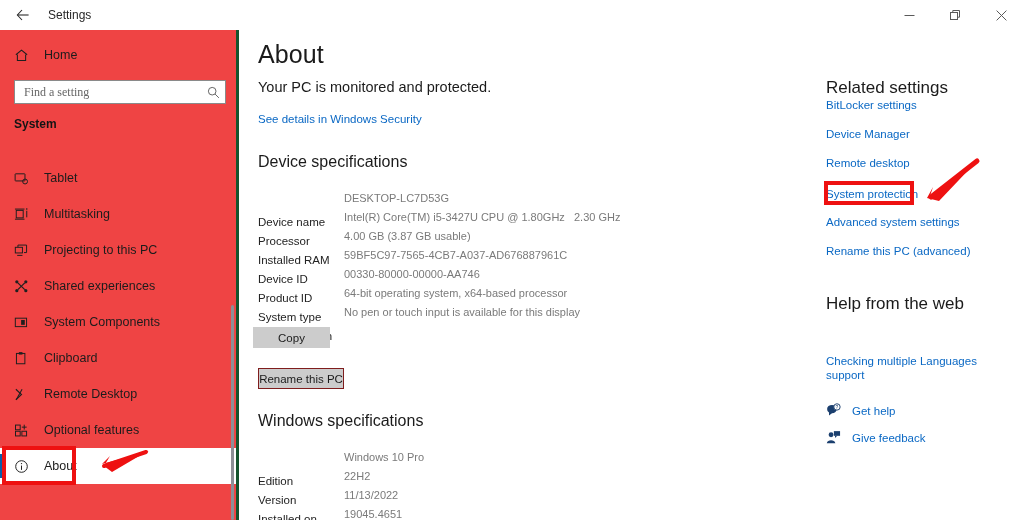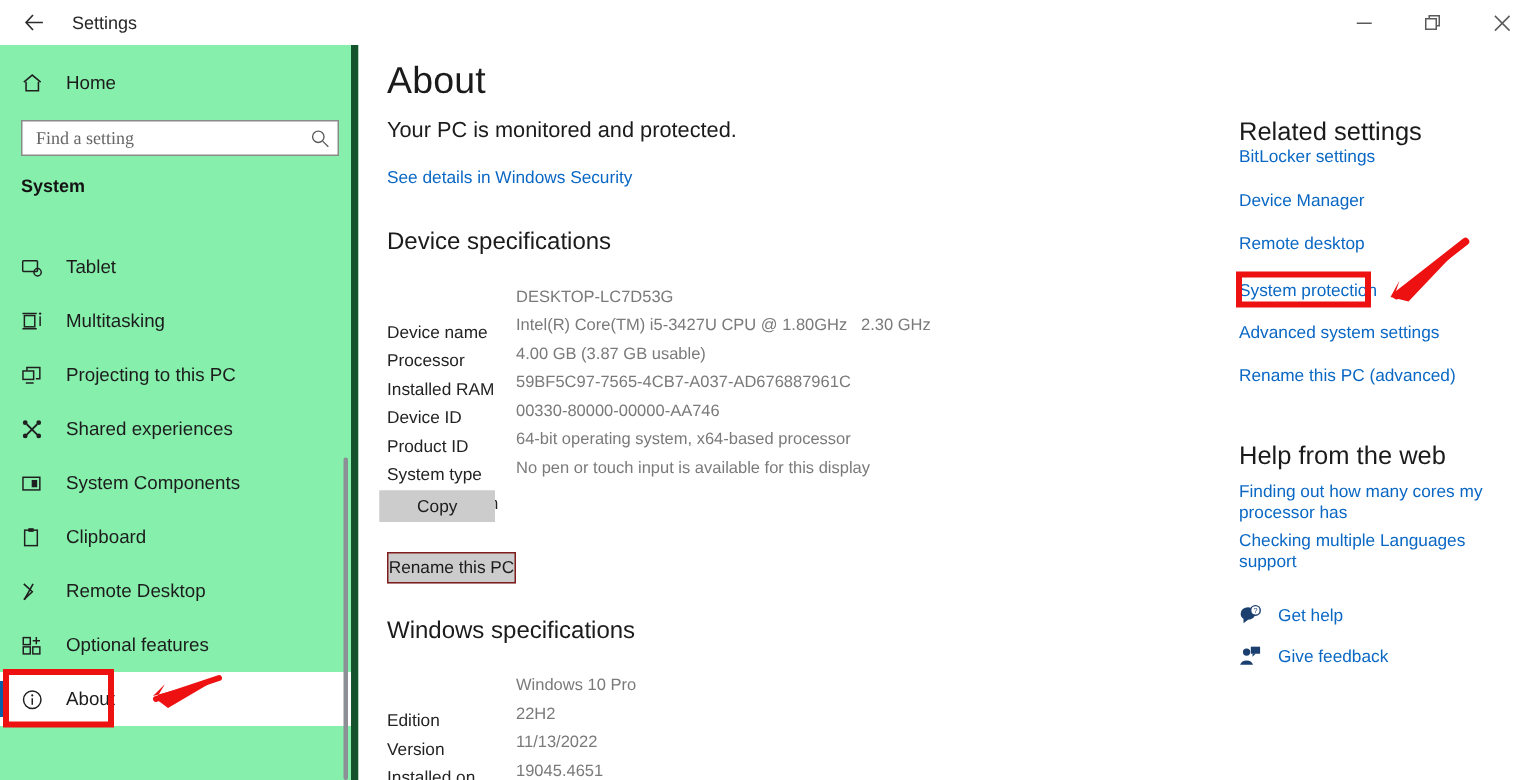--- a/index.html
+++ b/index.html
@@ -61,22 +61,22 @@
     color: #5a5a5a;
   }
   .win-btn svg { display: block; }
 
   
   .sidebar {
     position: absolute;
     left: 0; top: 0;
     width: 239px;
     height: 520px;
-    background: #86efac;
-    border-right: 5px solid #14532d;
+    background: #ef4444;
+    border-right: 3px solid #14532d;
     overflow: hidden;
   }
   .nav-home {
     position: absolute;
     left: 0; top: 42px;
     width: 239px; height: 26px;
     display: flex; align-items: center;
     padding-left: 14px;
   }
   .nav-home .ico { width: 22px; display:flex; align-items:center; color:#1f1f1f; }
@@ -546,21 +546,20 @@
 
     <a class="rail-link" href="#" style="top:98px;">BitLocker settings</a>
     <a class="rail-link" href="#" style="top:127px;">Device Manager</a>
     <a class="rail-link" href="#" style="top:156px;">Remote desktop</a>
     <a class="rail-link" href="#" style="top:187px;">System protection</a>
     <a class="rail-link" href="#" style="top:215px;">Advanced system settings</a>
     <a class="rail-link" href="#" style="top:244px;">Rename this PC (advanced)</a>
 
     <div class="rail-head help">Help from the web</div>
 
-    <a class="rail-link" href="#" style="top:321px;">Finding out how many cores my processor has</a>
     <a class="rail-link" href="#" style="top:354px;">Checking multiple Languages support</a>
 
     <div class="rail-icon-link" style="top:403px;">
       <span class="ico">
         <svg width="15" height="15" viewBox="0 0 16 16">
           <path d="M1.2 6.4 A5.2 4.4 0 1 1 6.4 10.8 L3.2 13.4 V10.2 A5.2 4.4 0 0 1 1.2 6.4 Z" fill="#1b3f6e"></path>
           <circle cx="11.7" cy="4.2" r="3.4" fill="#ffffff" stroke="#1b3f6e" stroke-width="1"></circle>
           <text x="11.7" y="5.9" font-size="5.2" text-anchor="middle" fill="#1b3f6e" font-family="'Liberation Sans',sans-serif">?</text>
         </svg>
       </span>

